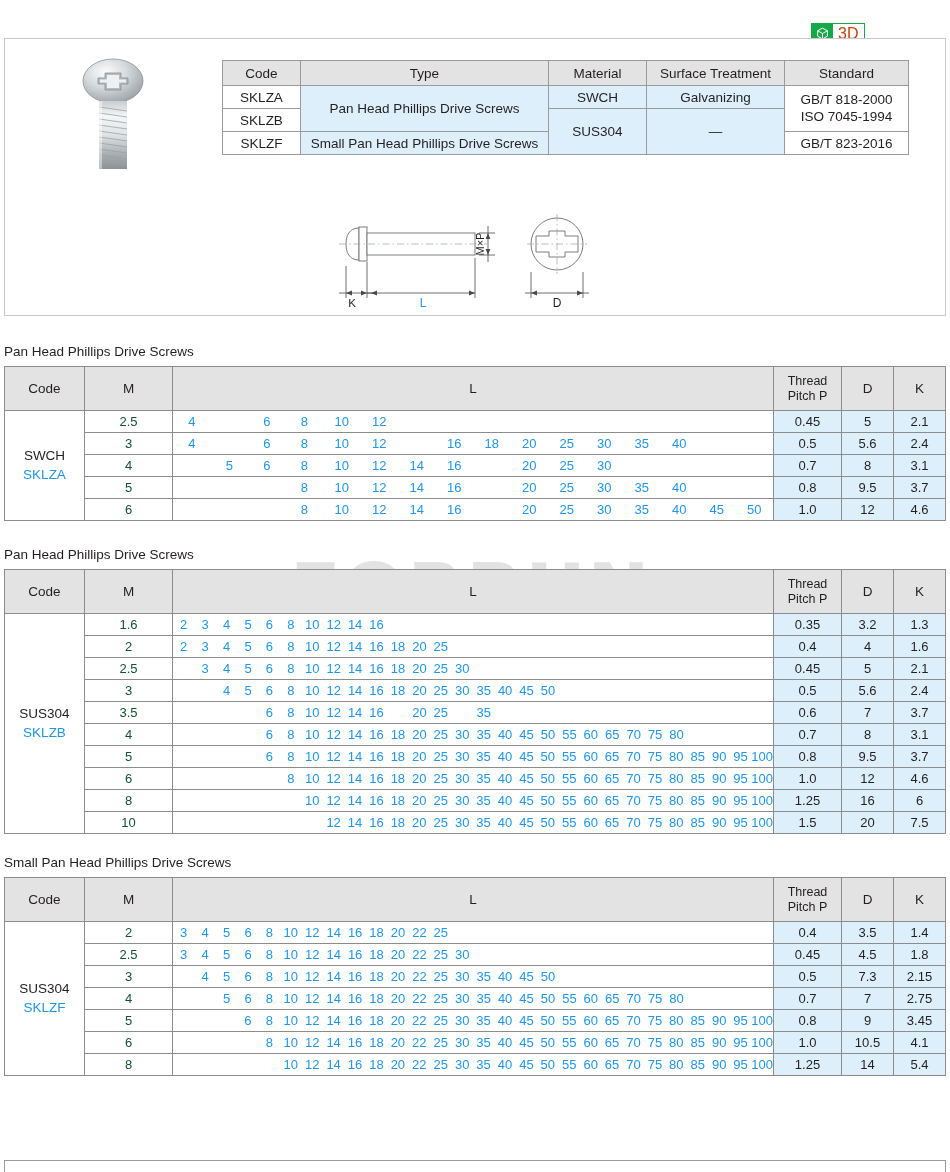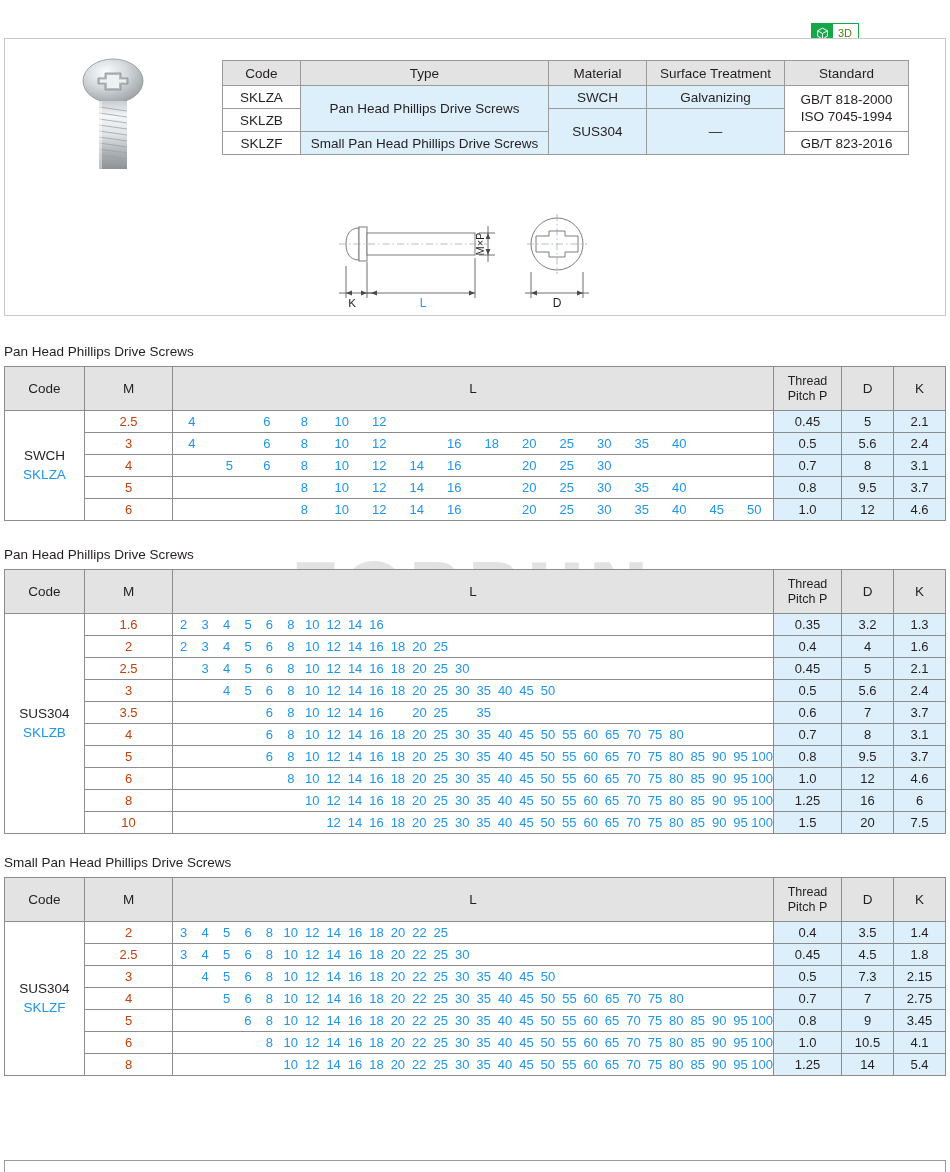--- a/index.html
+++ b/index.html
@@ -21,21 +21,21 @@
     position: absolute; left: 811px; top: 13px;
     display: flex; align-items: center; height: 21px;
     border: 1px solid #15a84b; background: #fff;
   }
   #badge-3d .cube {
     width: 21px; height: 19px; background: #15a84b;
     display: flex; align-items: center; justify-content: center;
   }
   #badge-3d .cube svg { display: block; }
   #badge-3d .lbl {
-    color: #4d7c0f; font-size: 11px; padding: 0 6px 0 5px; line-height: 19px;
+    color: #c2410c; font-size: 16px; padding: 0 6px 0 5px; line-height: 19px;
   }
   #page-code {
     position: absolute; left: 893px; top: 14px;
     font-size: 13px; color: #3a3a3a; letter-spacing: .2px; margin-top: 12px;
   }
 
   
   #hero {
     position: absolute; left: 4px; top: 38px; width: 942px; height: 278px;
     border: 1px solid #c9c9c9; background: #fff;
@@ -72,21 +72,21 @@
     position: absolute; left: 4px; border-collapse: collapse;
     table-layout: fixed; width: 942px;
   }
   .dt th, .dt td {
     border: 1px solid #8c8c8c; font-weight: normal; font-size: 13px;
     text-align: center; color: #231f20; padding: 0;
   }
   .dt thead th { background: #e3e3e3; height: 44px; font-size: 13.5px; }
   .dt thead th.tp { line-height: 1.15; font-size: 12.5px; }
   .dt td.codecell { font-size: 13.5px; line-height: 1.35; background:#fff; }
-  .dt td.mcell { color: #c2410c; background: #fff; }
+  .dt td.mcell { color: #14532d; background: #fff; }
   .dt td.val { background: #ddeffb; }
   .dt td.lcell { background: #fff; padding: 0; }
   .w-code { width: 80px; }
   .w-m    { width: 88px; }
   .w-p    { width: 68px; }
   .w-d    { width: 52px; }
   .w-k    { width: 52px; }
 
   
   .lstrip { display: grid; height: 100%; align-items: center; }

